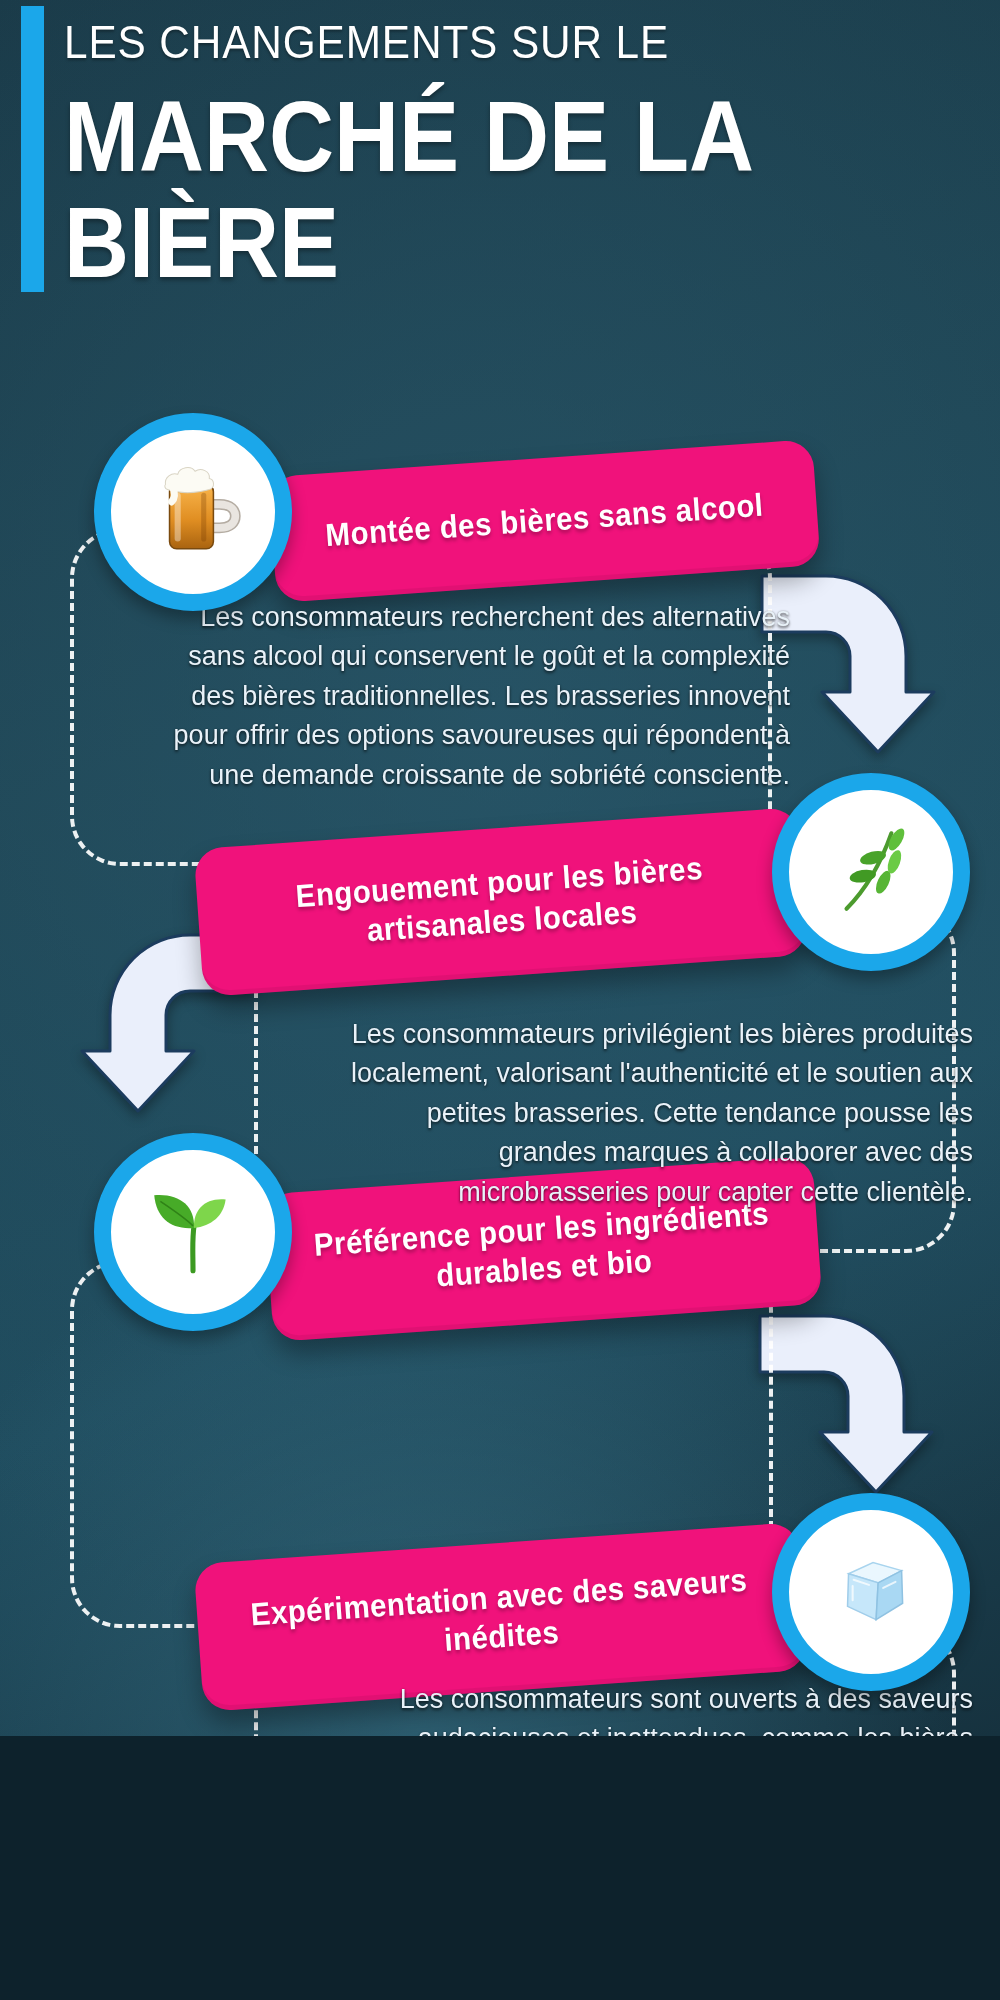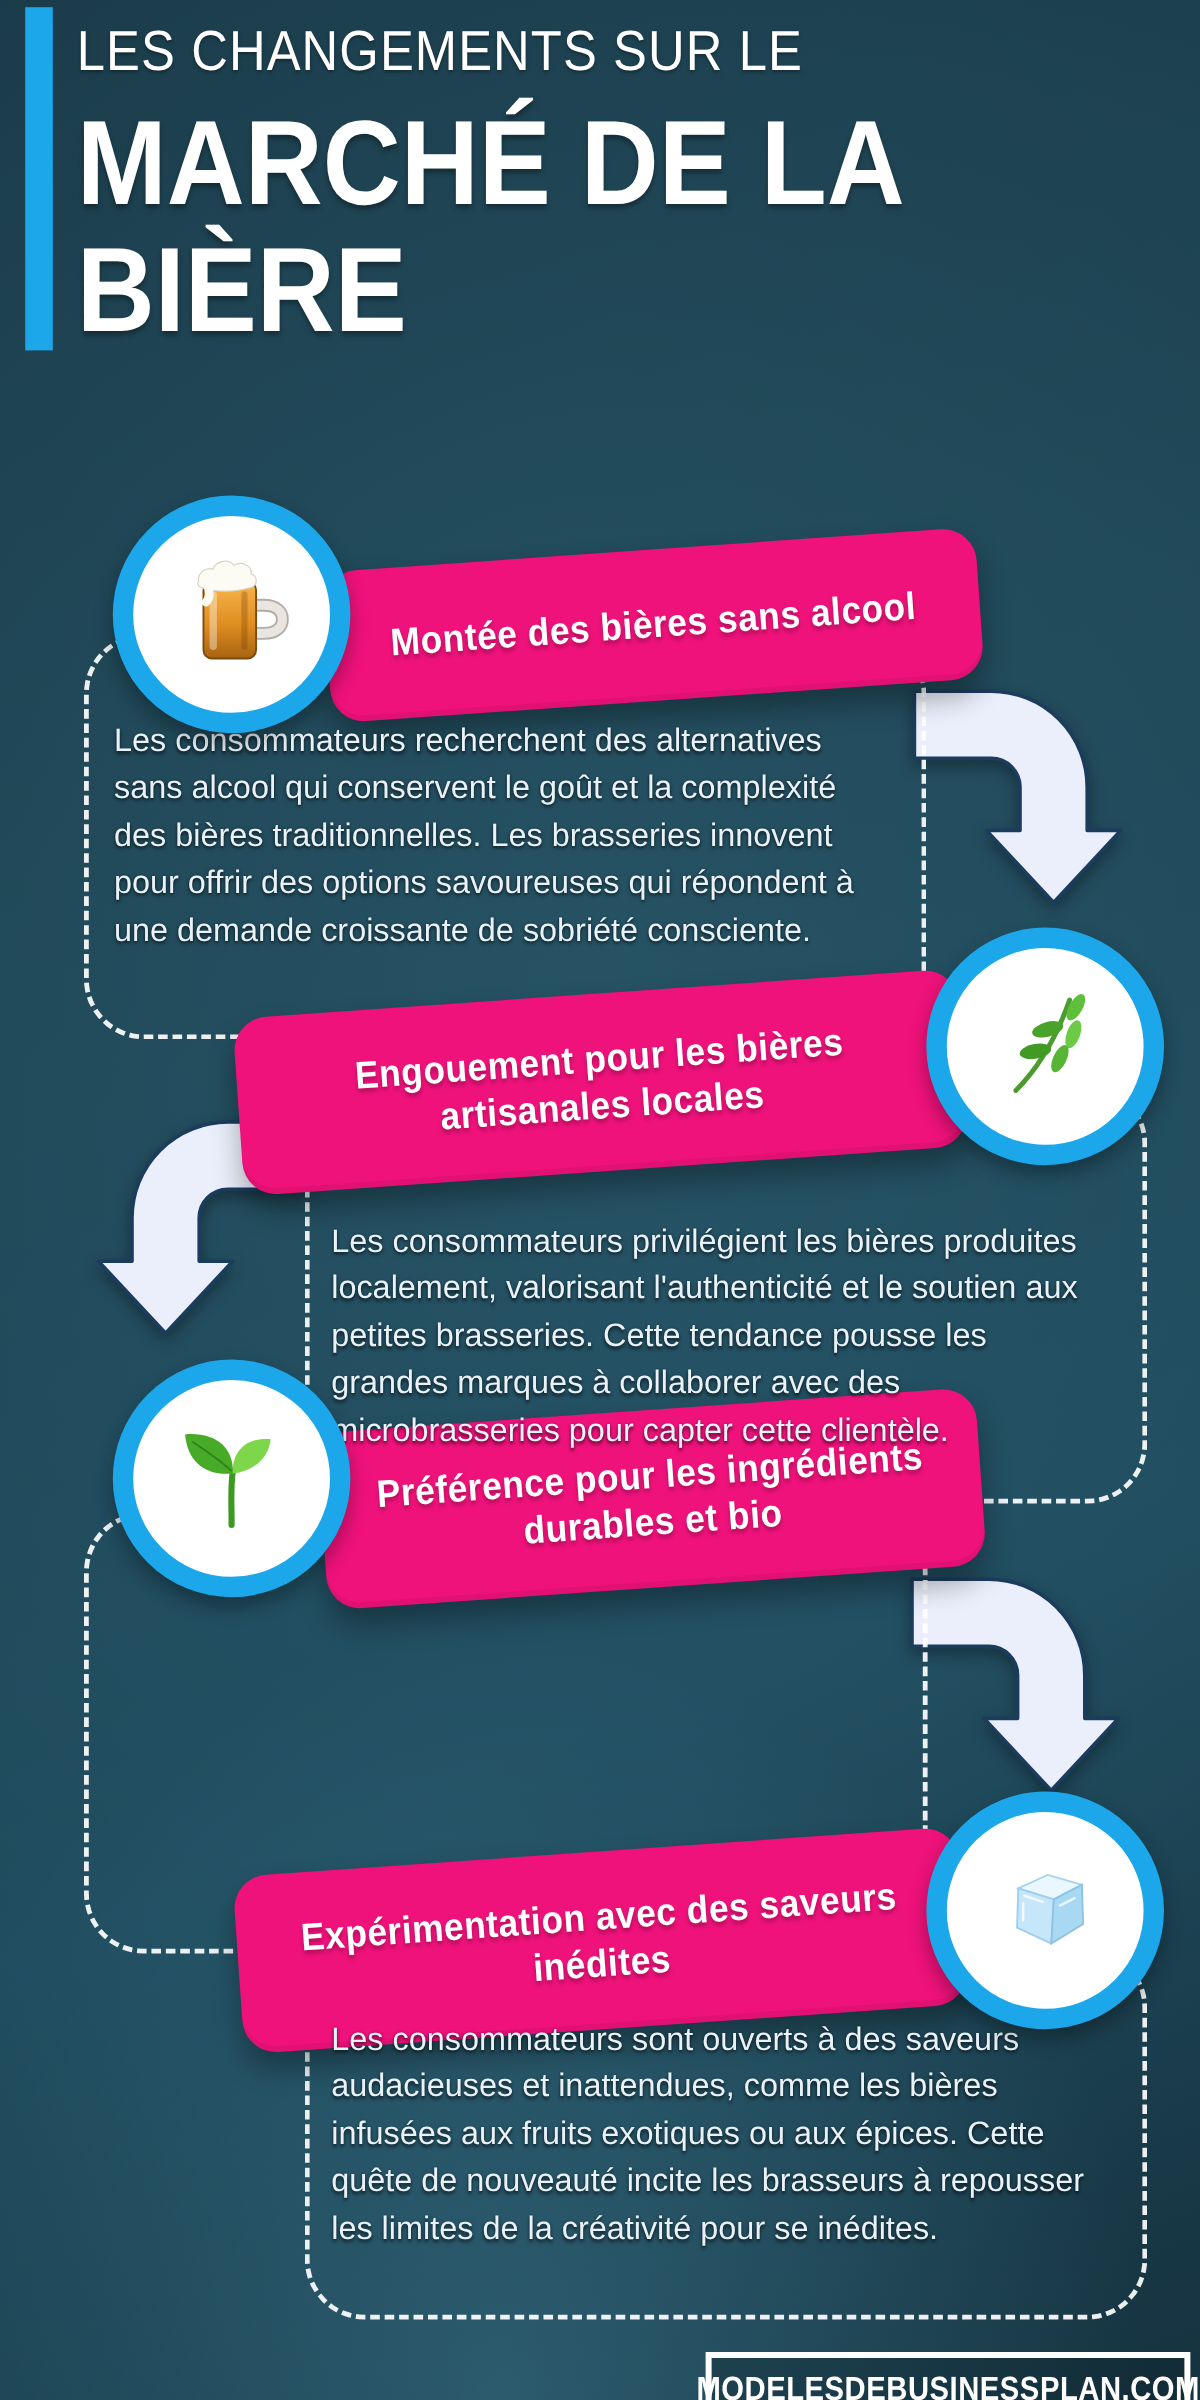--- a/index.html
+++ b/index.html
@@ -1,17 +1,17 @@
 <!DOCTYPE html>
 <html><head>
 <meta charset="utf-8">
 <style>
   html,body{margin:0;padding:0;background:#0d222c;}
   #canvas{
-    position:relative;width:1000px;height:2000px;overflow:hidden;
+    position:relative;width:1000px;height:1736px;overflow:hidden;
     font-family:"Liberation Sans","DejaVu Sans",sans-serif;
     background:
       radial-gradient(120% 70% at 42% 100%, rgba(62,124,146,.50) 0%, rgba(62,124,146,0) 45%),
       radial-gradient(140% 90% at 50% 42%, rgba(45,93,113,.55) 0%, rgba(45,93,113,0) 62%),
       linear-gradient(158deg,#1a3a48 0%,#1e4554 38%,#1f4c5e 68%,#16323f 100%);
   }
   
   .accent-bar{position:absolute;left:21px;top:6px;width:23px;height:286px;background:#1ba7ea;z-index:2;}
   .title-block{position:absolute;left:64px;top:14px;width:860px;color:#fff;z-index:2;
     transform:scaleX(.9);transform-origin:left top;}
@@ -38,22 +38,22 @@
   .b4{left:198px;top:1543px;width:605px;height:148px;}
   
   .circle{position:absolute;width:164px;height:164px;border-radius:50%;background:#fff;
     border:17px solid #1ba7ea;z-index:4;display:flex;align-items:center;justify-content:center;
     box-shadow:0 8px 16px rgba(0,0,0,.33);}
   .c1{left:94px;top:413px;}
   .c2{left:772px;top:773px;}
   .c3{left:94px;top:1133px;}
   .c4{left:772px;top:1493px;}
   
-  .para{position:absolute;z-index:3;color:#e9f2f9;text-align:left;font-size:27px;line-height:1.46;
-    text-shadow:0 2px 3px rgba(0,0,0,.6),0 0 2px rgba(0,0,0,.3);}
+  .para{position:absolute;z-index:3;color:#e9f2f9;text-align:right;font-size:27px;line-height:1.46;
+    text-shadow:0 2px 3px rgba(0,0,0,.6),0 0 2px rgba(0,0,0,.3);margin-left:47px;}
   .p1{left:95px;top:598px;width:648px;}
   .p2{left:276px;top:1015px;width:650px;}
   .p3{left:92px;top:1328px;width:652px;}
   .p4{left:276px;top:1680px;width:650px;}
   
   .arrow{position:absolute;z-index:1;filter:drop-shadow(0 5px 6px rgba(0,0,0,.35));}
   .a1{left:760px;top:574px;}
   .a2{left:76px;top:933px;}
   .a2 svg{transform:scaleX(-1);}
   .a3{left:758px;top:1314px;}

